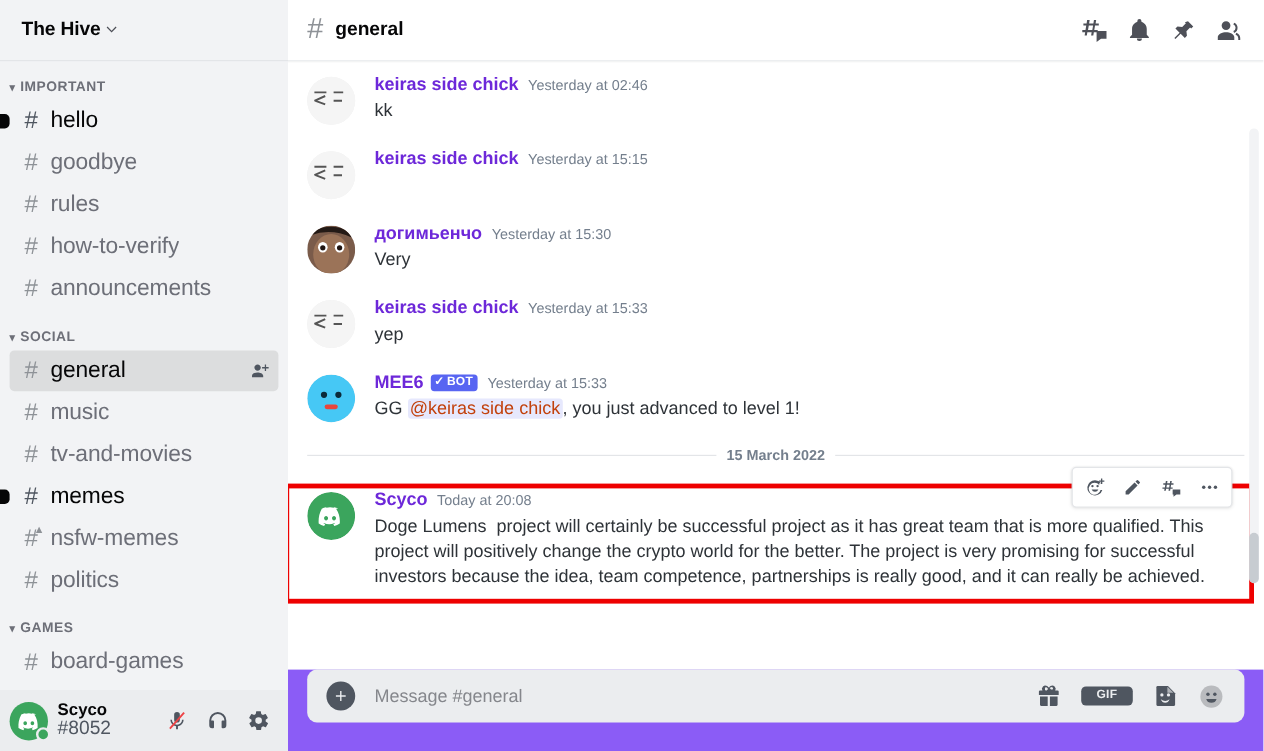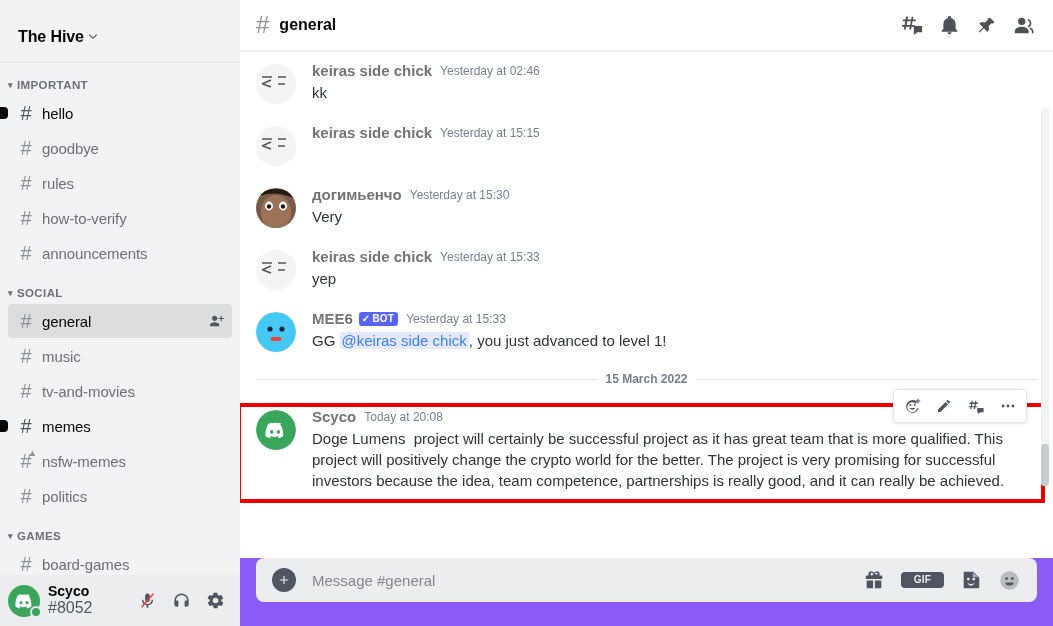--- a/index.html
+++ b/index.html
@@ -18,21 +18,20 @@
     display: flex; flex-direction: column;
     position: relative;
     flex: 0 0 240px;
   }
   .server-header {
     height: 51px; flex: 0 0 51px;
     display: flex; align-items: center; justify-content: flex-start;
     padding: 0 16px 0 18px;
     border-bottom: 1px solid #e3e5e8;
     cursor: pointer;
-    margin-top: 12px;
   }
   .server-name {
     font-size: 16px; font-weight: bold; color: #060607;
     letter-spacing: -0.1px;
   }
   .chev { color: #4e5058; display:flex; align-items:center; }
 
   .channel-scroll {
     flex: 1 1 auto; overflow: hidden;
     padding-top: 8px; position: relative;
@@ -57,21 +56,21 @@
   .channel .hash {
     color: #8e9297; font-size: 20px; line-height: 1;
     width: 20px; text-align: center; font-weight: 400;
     flex: 0 0 20px; position: relative;
   }
   .channel .nsfw-mark {
     position: absolute; top: -2px; right: -1px;
     font-size: 9px; color: #8e9297; line-height: 1;
   }
   .channel .cname {
-    font-size: 15px; color: #6d6f78; letter-spacing: -0.1px;
+    font-size: 19px; color: #6d6f78; letter-spacing: -0.1px;
     white-space: nowrap; overflow: hidden; text-overflow: ellipsis;
   }
   .channel.active .cname { color: #060607; font-weight: 500; }
   .channel.unread .cname { color: #060607; font-weight: 500; }
   .channel.unread .hash { color: #4f5660; }
   .unread-dot {
     position: absolute; left: -8px; top: 11px;
     width: 8px; height: 12px; background: #060607;
     border-radius: 0 4px 4px 0;
   }
@@ -133,33 +132,33 @@
     margin-top: 17px; position: relative;
   }
   .msg:first-child { margin-top: 10px; }
   .avatar {
     width: 40px; height: 40px; border-radius: 50%;
     flex: 0 0 40px; overflow: hidden; margin-top: 1px;
     background: #f0f0f0; display:flex; align-items:center; justify-content:center;
   }
   .msg-body { min-width: 0; flex: 1 1 auto; }
   .msg-head { display: flex; align-items: center; gap: 6px; line-height: 1.1; }
-  .author { font-size: 15px; font-weight: bold; color: #737373; cursor:pointer; }
+  .author { font-size: 15px; font-weight: bold; color: #6d28d9; cursor:pointer; }
   .bot-badge {
     background: #5865f2; color: #fff; font-size: 10px; font-weight: bold;
     border-radius: 3px; padding: 1px 4px 1px 3px; letter-spacing: .2px;
     display: inline-flex; align-items: center; gap: 2px; line-height: 1.2;
   }
   .ts { font-size: 12px; color: #747f8d; margin-left: 2px; }
   .msg-text {
     font-size: 15px; color: #2e3338; line-height: 1.4; margin-top: 2px;
     white-space: pre-wrap; word-wrap: break-word;
   }
   .mention {
-    background: rgba(88,101,242,.15); color: #3b82f6;
+    background: rgba(88,101,242,.15); color: #c2410c;
     border-radius: 3px; padding: 0 2px; font-weight: 500;
   }
 
   .divider {
     display: flex; align-items: center; gap: 0;
     margin: 18px 16px 0 16px; position: relative;
   }
   .divider .line { flex: 1 1 auto; height: 1px; background: #e3e5e8; }
   .divider .dlabel {
     font-size: 12px; font-weight: bold; color: #747f8d;

